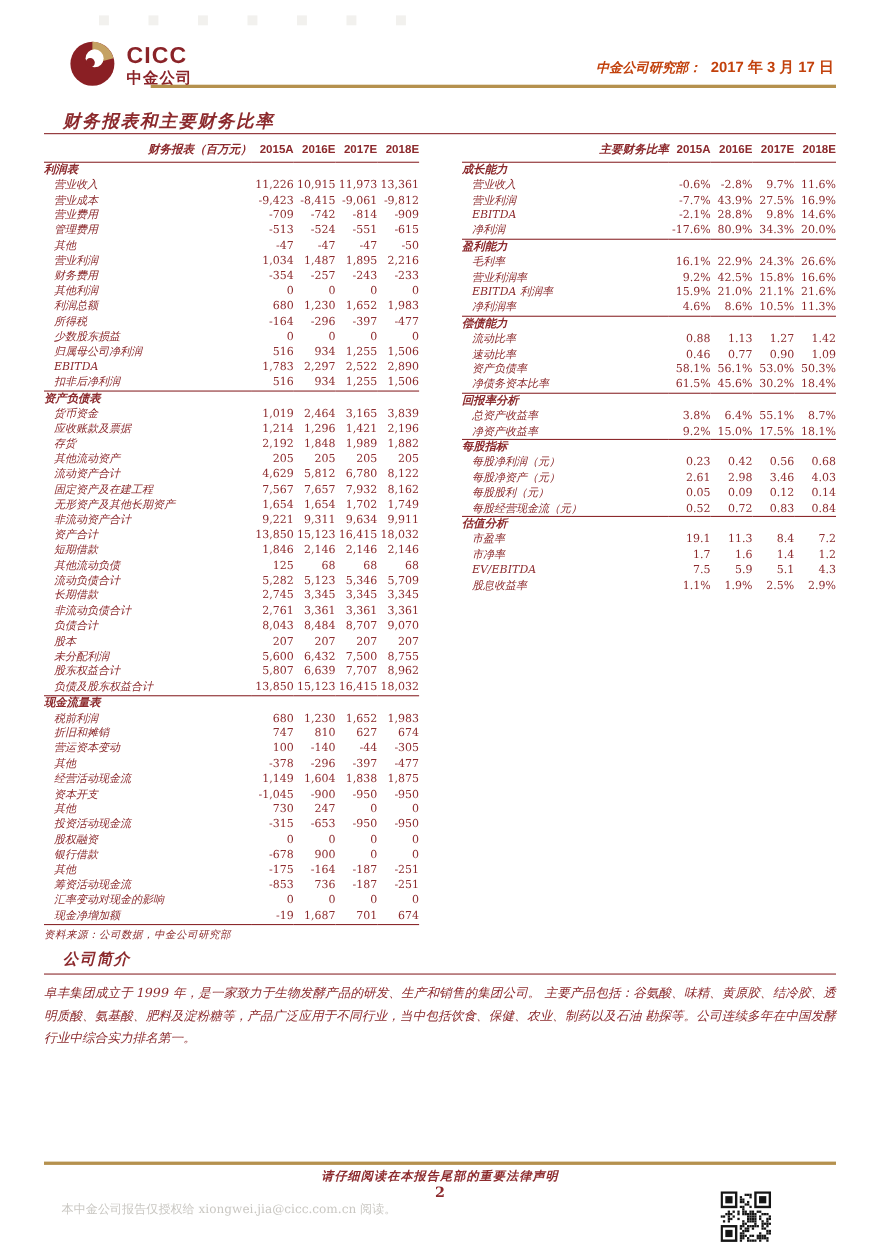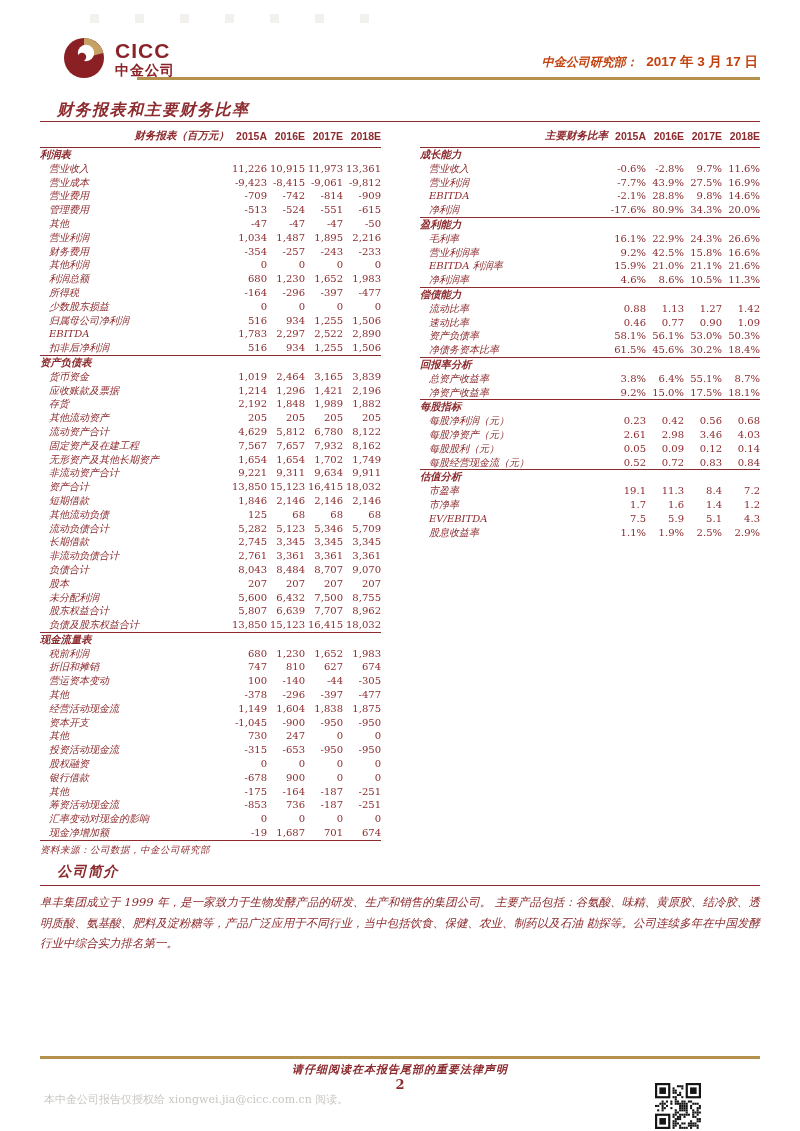--- a/index.html
+++ b/index.html
@@ -49,21 +49,21 @@
   .profile-rule{position:absolute;top:885px;left:40px;right:40px;height:1px;background:#8C2A2D;}
   .profile-text{position:absolute;top:892px;left:40px;width:720px;color:#8C2A2D;
                 font-size:11.5px;line-height:20.5px;text-align:justify;}
 
   
   .footer-rule{position:absolute;top:1056px;left:40px;right:40px;height:2.5px;background:#B5914E;}
   .footer-disclaimer{position:absolute;top:1062px;left:0;right:0;text-align:center;color:#8C2A2D;
                      font-weight:bold;font-size:11px;letter-spacing:1px;}
   .footer-page{position:absolute;top:1077px;left:0;right:0;text-align:center;color:#8C2A2D;
                font-weight:bold;font-size:13px;font-family:"DejaVu Serif","Liberation Serif",serif;}
-  .footer-auth{position:absolute;top:1092px;left:44px;color:#C9C7C2;font-size:11px;
+  .footer-auth{position:absolute;top:1092px;left:56px;color:#C9C7C2;font-size:11px;
                font-family:"DejaVu Serif","Liberation Serif",serif;}
   .qr{position:absolute;top:1083px;left:655px;width:46px;height:46px;}
 </style>
 </head>
 <body>
 
 <div class="top-wm">
   <i></i>
     <i></i>
     <i></i>

